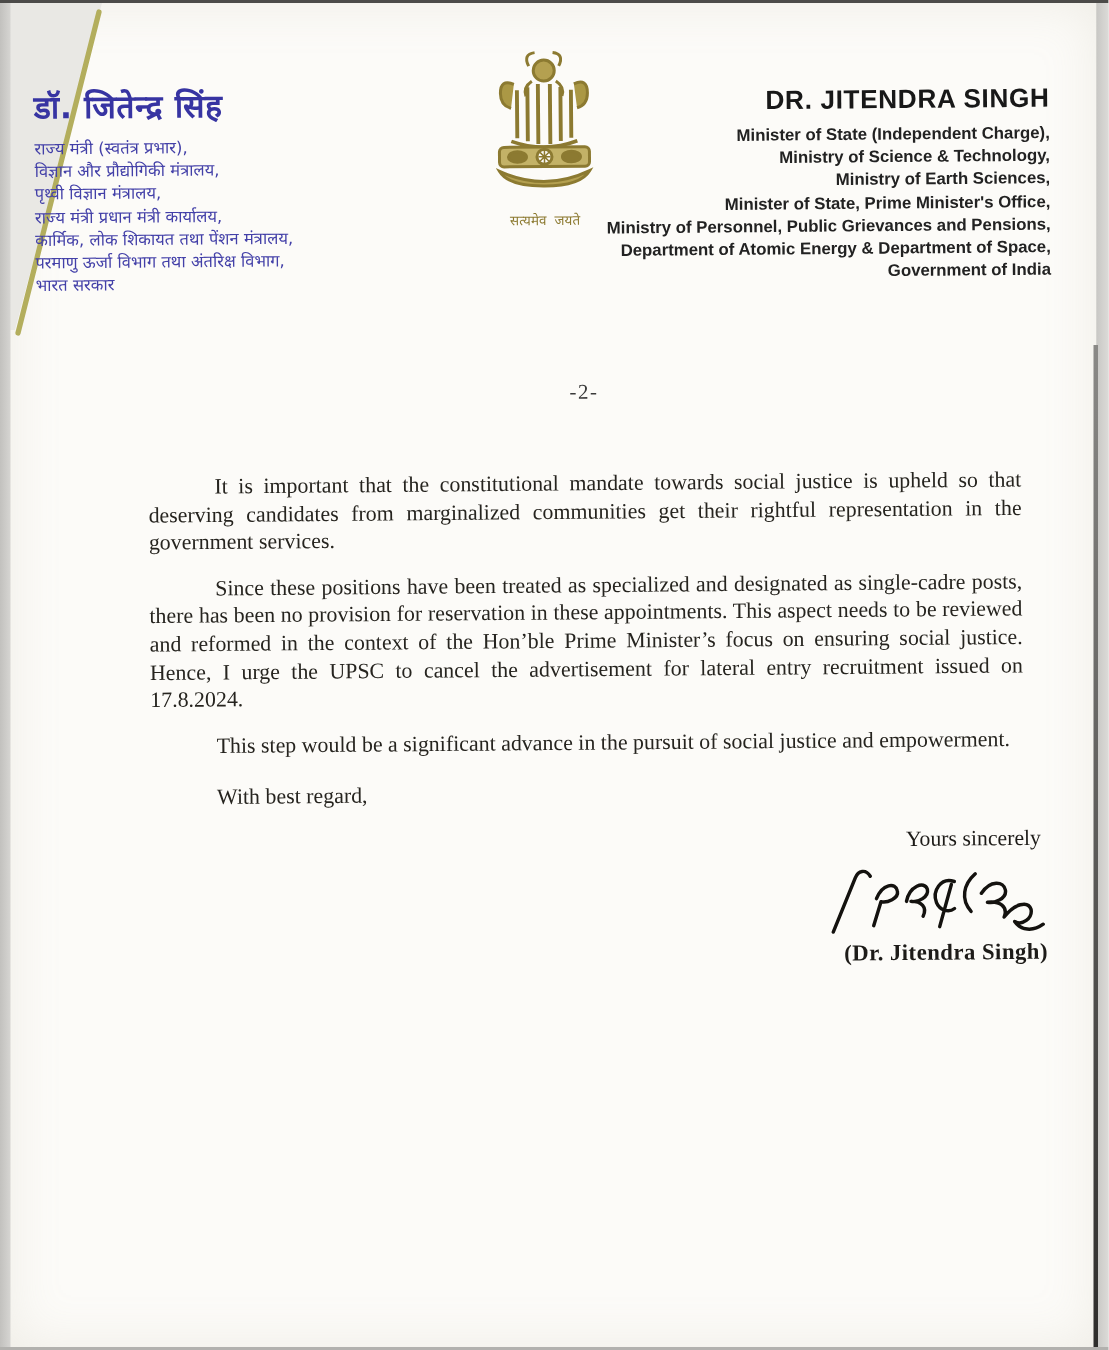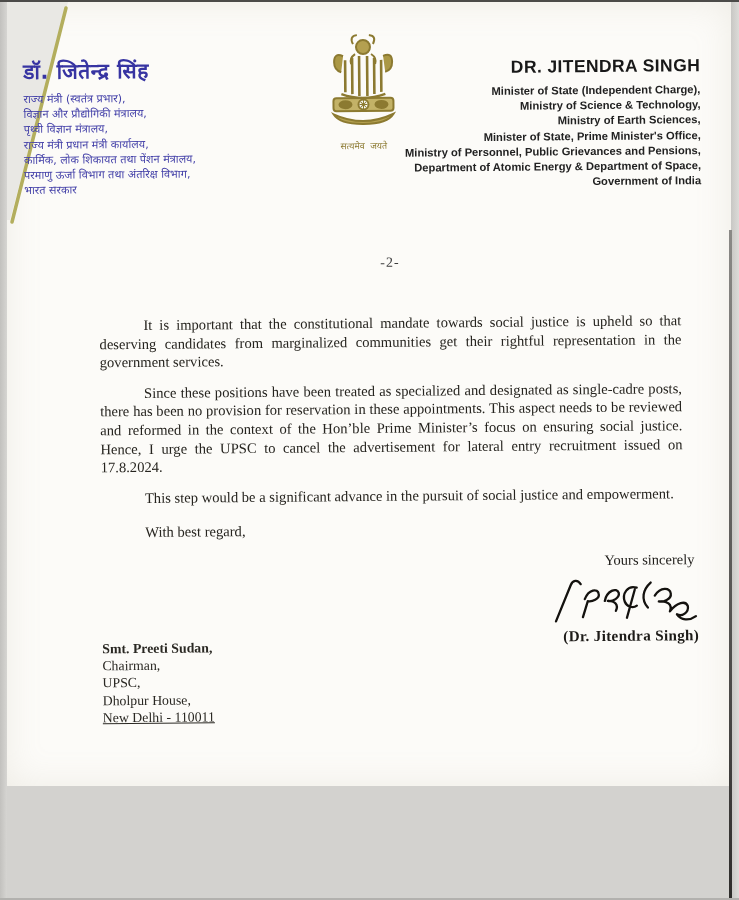--- a/index.html
+++ b/index.html
@@ -13,21 +13,21 @@
   .top-line   { position:absolute; left:0; top:0; width:739px; height:2px; background:#4c4b49; z-index:6; }
   .bottom-line{ position:absolute; left:0; bottom:0; width:739px; height:2px; background:#b2b1ae; z-index:6; }
   .left-strip { position:absolute; left:0; top:0; width:7px; height:900px;
                 background:linear-gradient(90deg,#c2c1be,#d6d5d2); z-index:5; }
   .right-strip{ position:absolute; right:0; top:0; width:8px; height:900px;
                 background:linear-gradient(270deg,#dcdbd8,#c8c7c4); z-index:5; }
   .right-edge-line{ position:absolute; left:729px; top:230px; width:3px; height:668px;
                 background:linear-gradient(180deg,#8a8986,#2e2d2b); z-index:6; }
   
   .paper {
-    position:absolute; left:6px; top:2px; width:725px; height:784px;
+    position:absolute; left:6px; top:2px; width:725px; height:896px;
     background:#fcfbf8;
     box-shadow: inset 0 0 35px rgba(180,170,150,0.18);
     z-index:1;
   }
   .corner-fold {
     position:absolute; left:0; top:0; width:70px; height:218px;
     background:#e9e8e4;
     clip-path: polygon(0 0, 62px 0, 4px 218px, 0 218px);
     z-index:2;
   }
@@ -147,27 +147,20 @@
           <path d="M38,26 C42,16 51,15 52,21 C53,26 45,29 41,28 L36,44"></path>
           <path d="M58,28 C60,18 70,14 72,20 C73,25 66,29 61,28 C68,28 72,32 69,38"></path>
           <path d="M90,15 C81,12 75,21 78,29 C80,34 86,36 90,33 M88,17 L80,45"></path>
           <path d="M104,10 C96,17 94,27 101,35"></path>
           <path d="M108,23 C114,14 123,15 124,21 C125,27 116,30 112,29 C120,28 126,32 123,39 C130,30 139,28 141,34 C142,40 135,45 130,42 C134,48 142,49 149,44"></path>
         </g>
       </svg>
       <div class="printed-name">(Dr. Jitendra Singh)</div>
     </div>
 
-    <div class="recipient">
-      <div class="r0">Smt. Preeti Sudan,</div>
-      <div class="r1">Chairman,</div>
-      <div class="r2">UPSC,</div>
-      <div class="r3">Dholpur House,</div>
-      <div class="r4">New Delhi - 110011</div>
-    </div>
 
   </div>
 </div>
 
 <div class="top-line"></div>
 <div class="bottom-line"></div>
 <div class="left-strip"></div>
 <div class="right-strip"></div>
 <div class="right-edge-line"></div>
 

